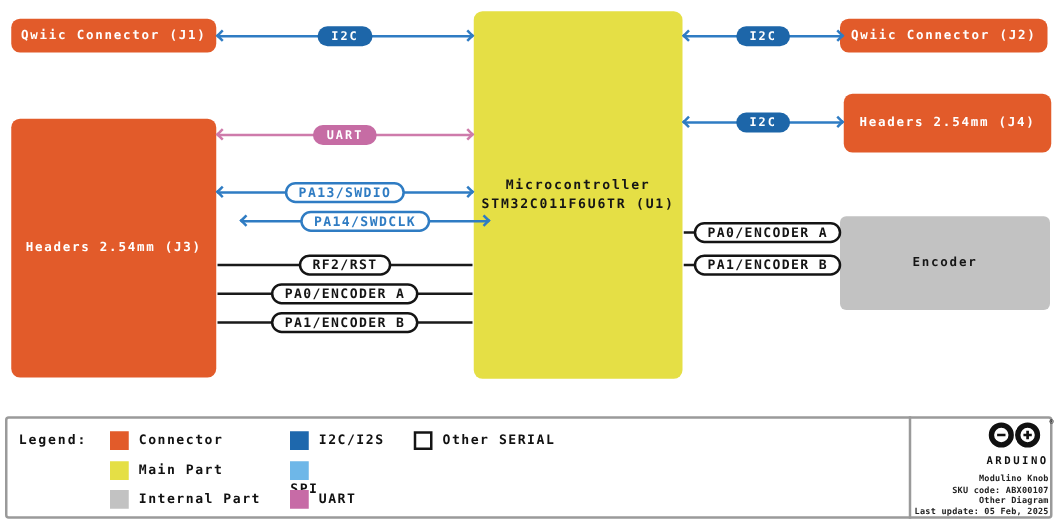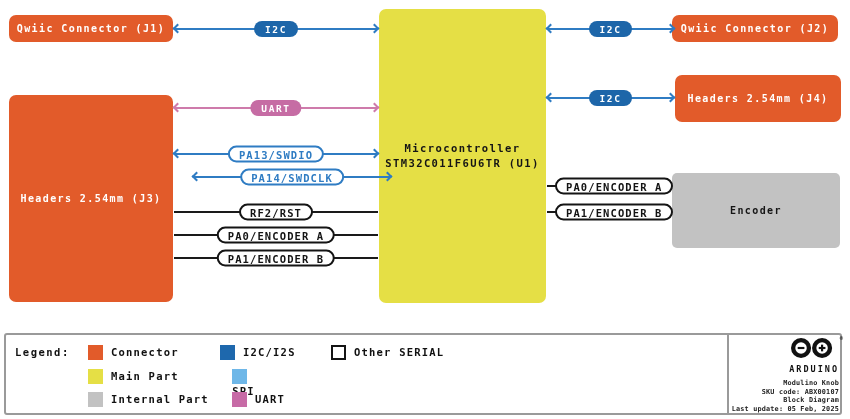--- a/index.html
+++ b/index.html
@@ -165,21 +165,21 @@
     <span class="lg-label">Connector</span>
   </div>
   <div class="lg-item" style="left:88px;top:369px;">
     <span class="lg-sw sw-mainpart"></span>
     <span class="lg-label">Main Part</span>
   </div>
   <div class="lg-item" style="left:88px;top:392px;">
     <span class="lg-sw sw-internal"></span>
     <span class="lg-label">Internal Part</span>
   </div>
-  <div class="lg-item" style="left:220px;top:345px;">
+  <div class="lg-item" style="left:232px;top:345px;">
     <span class="lg-sw sw-i2c"></span>
     <span class="lg-label">I2C/I2S</span>
   </div>
   <div class="lg-item" style="left:232px;top:369px;flex-direction:column;">
     <span class="lg-sw sw-spi"></span>
     <span class="lg-label">SPI</span>
   </div>
   <div class="lg-item" style="left:232px;top:392px;">
     <span class="lg-sw sw-uart"></span>
     <span class="lg-label">UART</span>
@@ -196,17 +196,17 @@
         <circle cx="71" cy="23" r="16.5" fill="none" stroke="#111" stroke-width="9"></circle>
         <line x1="20" y1="23" x2="34" y2="23" stroke="#111" stroke-width="4.5"></line>
         <line x1="64" y1="23" x2="78" y2="23" stroke="#111" stroke-width="4.5"></line>
         <line x1="71" y1="16" x2="71" y2="30" stroke="#111" stroke-width="4.5"></line>
       </svg>
       <span class="logo-reg">®</span>
     </div>
     <div class="brand">ARDUINO</div>
     <div class="foot-line">Modulino Knob</div>
     <div class="foot-line">SKU code: ABX00107</div>
-    <div class="foot-line">Block Diagram</div>
+    <div class="foot-line">Other Diagram</div>
     <div class="foot-line">Last update: 05 Feb, 2025</div>
   </div>
 
 </div>
 
 </body></html>

